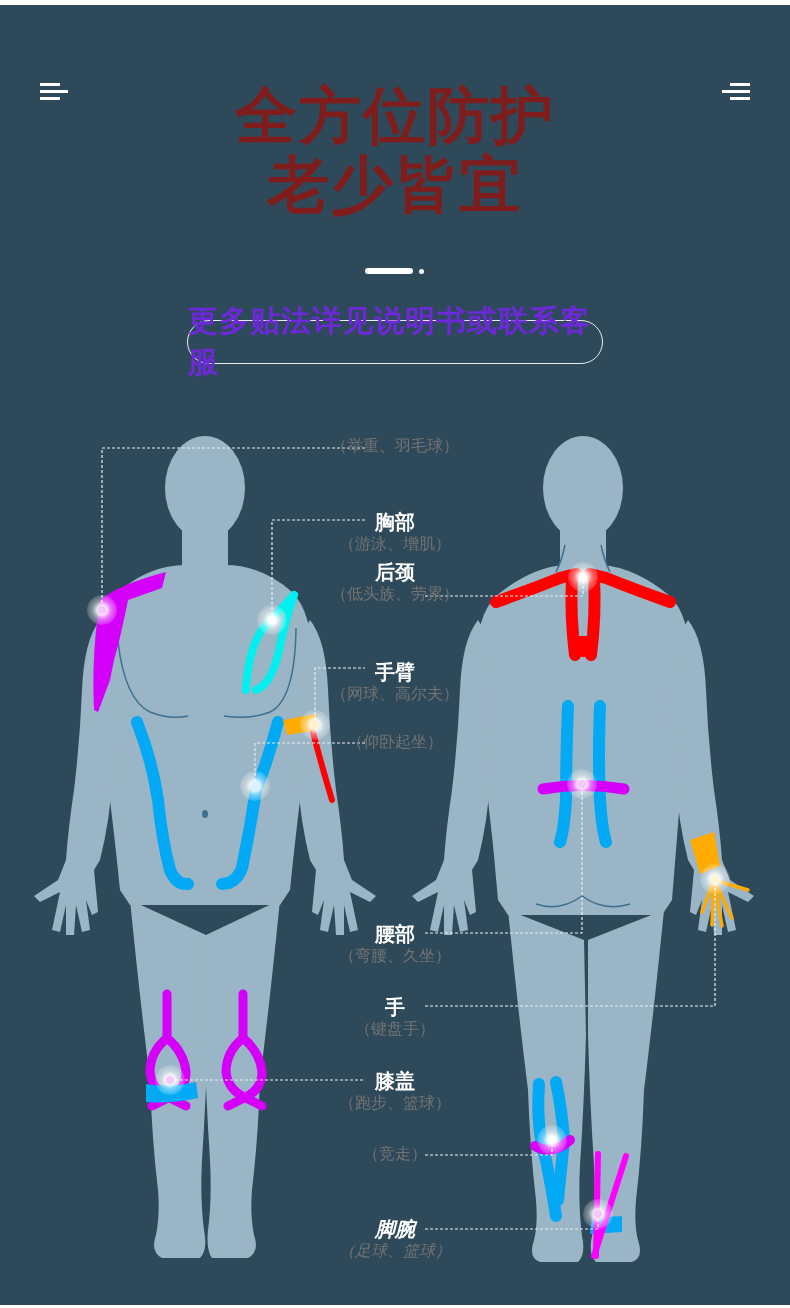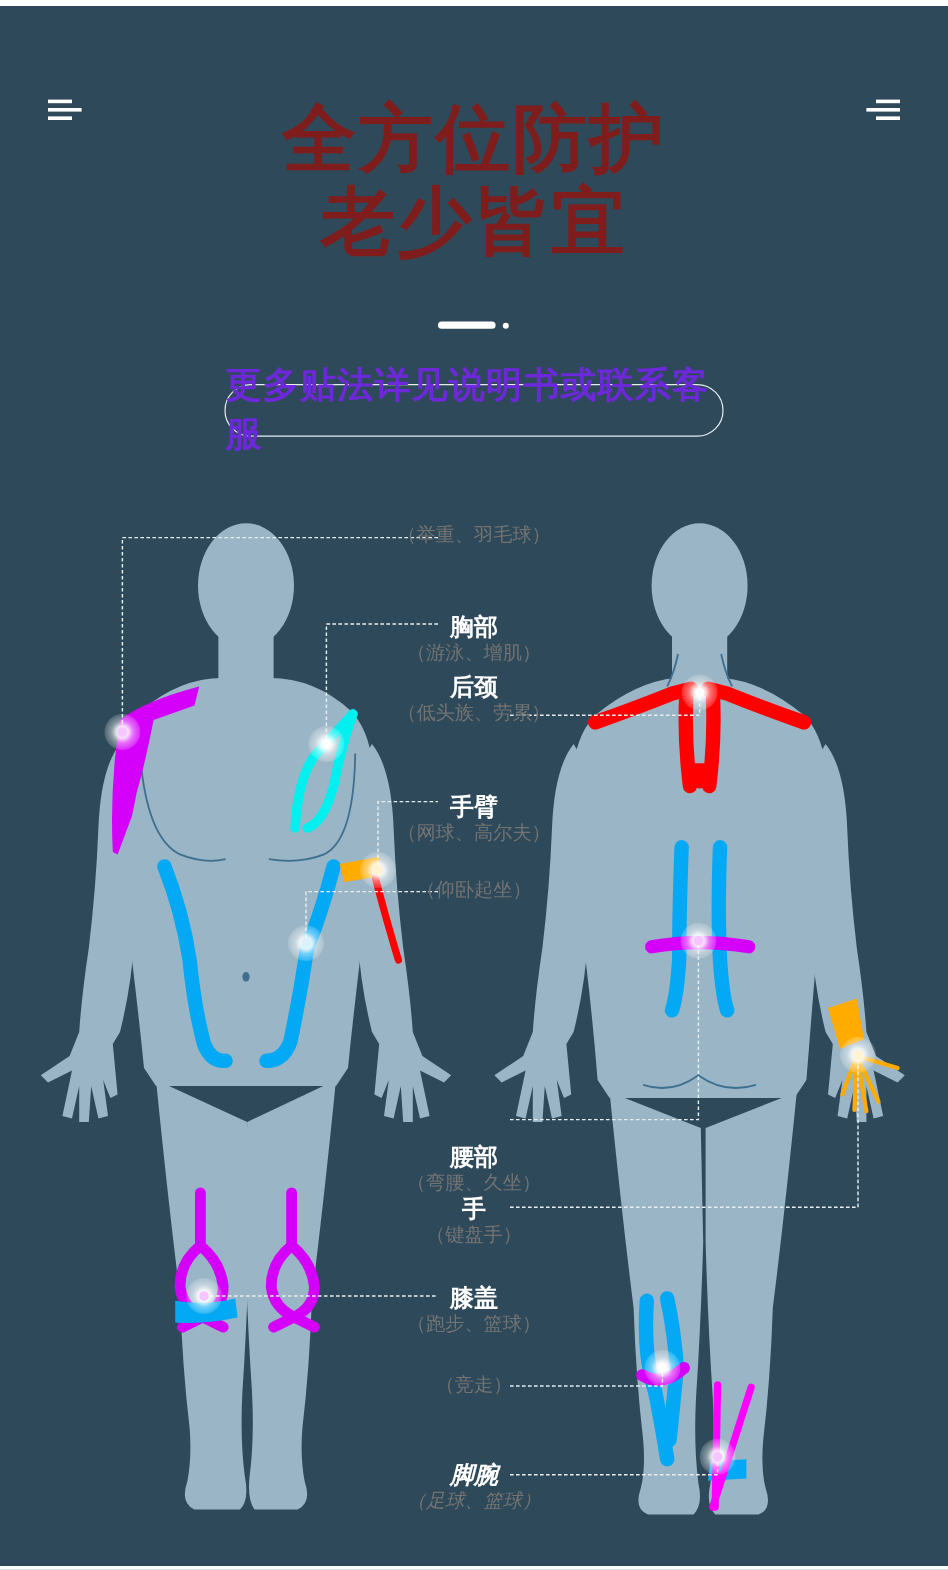--- a/index.html
+++ b/index.html
@@ -219,21 +219,21 @@
   <div class="name">后颈</div>
   <div class="sub">（低头族、劳累）</div>
 </div>
 <div class="label" style="top:648px;margin-top:12px;">
   <div class="name">手臂</div>
   <div class="sub">（网球、高尔夫）</div>
 </div>
 <div class="label" style="top:732px;">
   <div class="sub">（仰卧起坐）</div>
 </div>
-<div class="label" style="top:952px;">
+<div class="label" style="top:922px;">
   <div class="name">腰部</div>
   <div class="sub">（弯腰、久坐）</div>
 </div>
 <div class="label" style="top:995px;">
   <div class="name">手</div>
   <div class="sub">（键盘手）</div>
 </div>
 <div class="label" style="top:1069px;">
   <div class="name">膝盖</div>
   <div class="sub">（跑步、篮球）</div>

